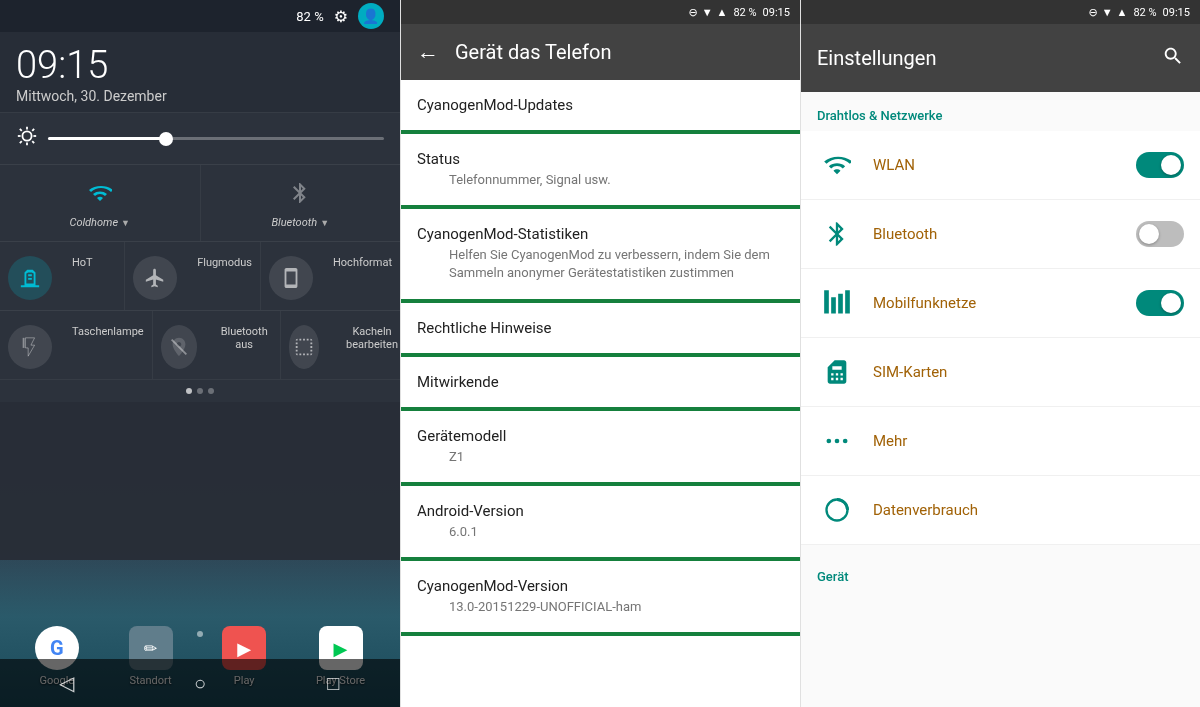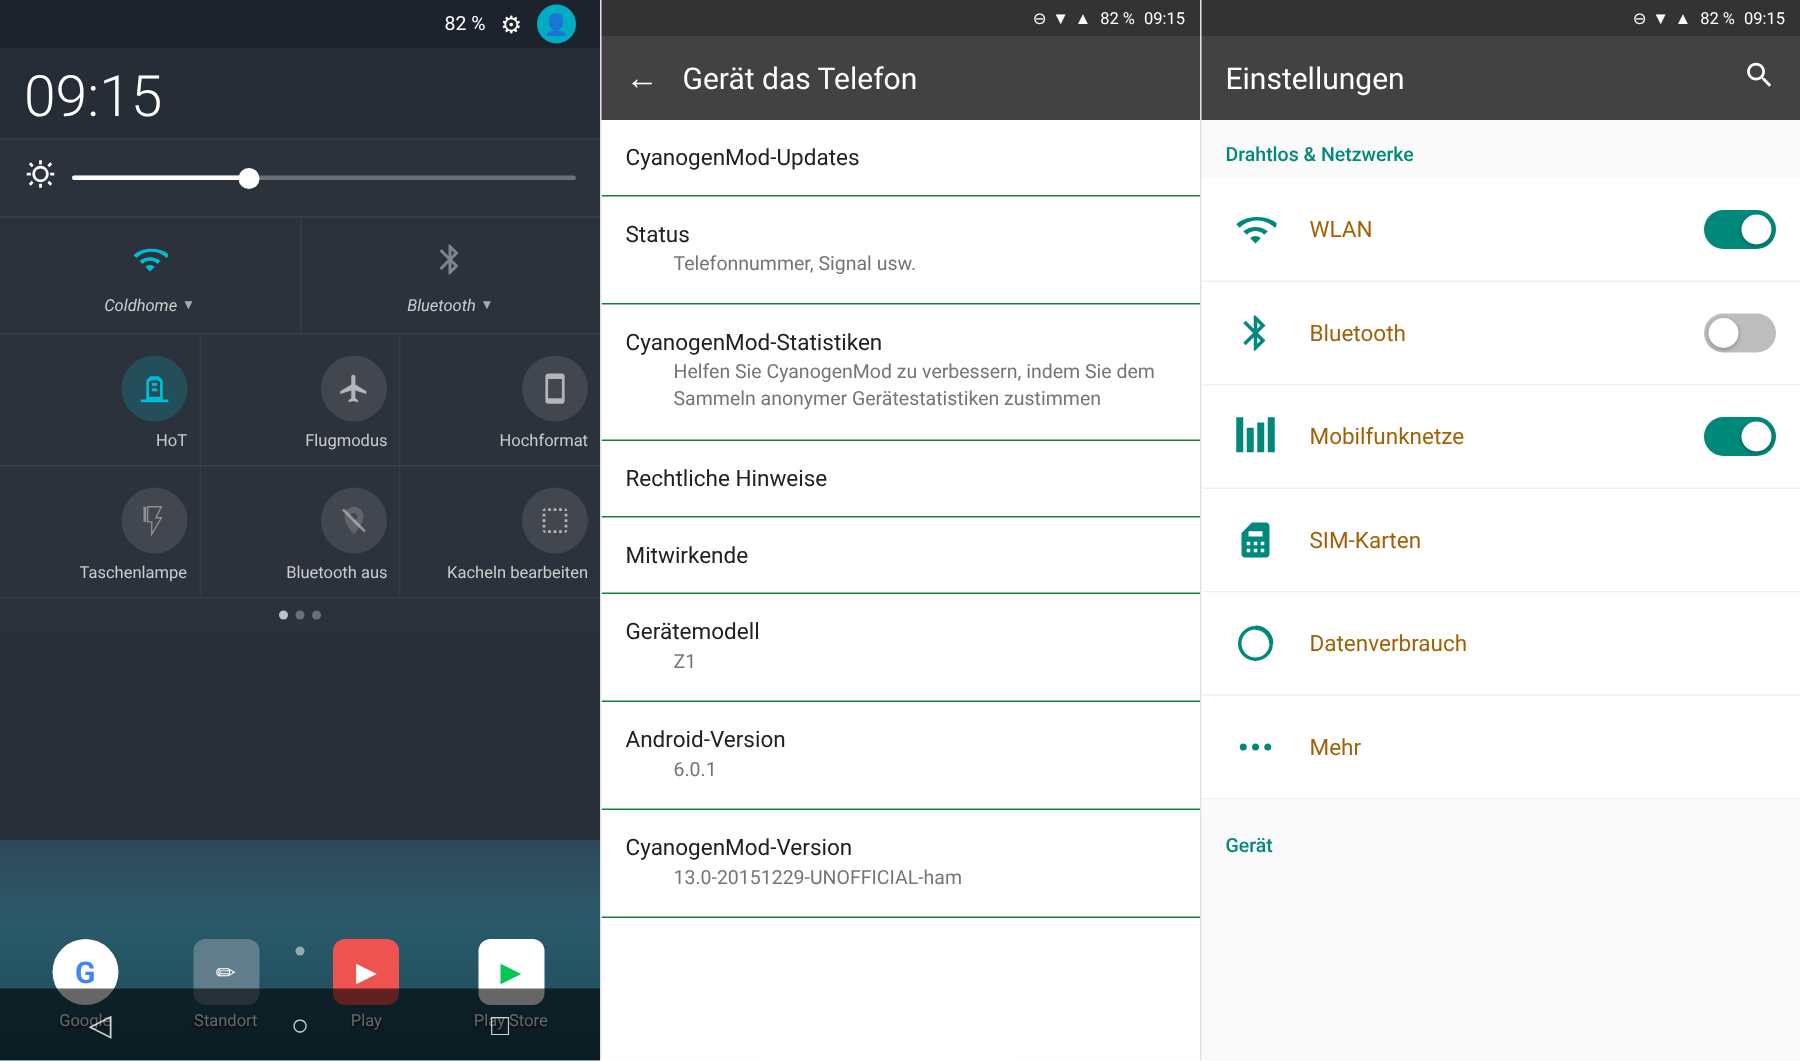--- a/index.html
+++ b/index.html
@@ -180,25 +180,24 @@
     
     .action-tiles {
       display: flex;
       background: rgba(45, 50, 60, 0.98);
       border-top: 1px solid rgba(255,255,255,0.07);
     }
 
     .action-tile {
       flex: 1;
       display: flex;
-      flex-direction: column;
-      align-items: flex-end;
+      align-items: flex-start;
       padding: 14px 8px 10px;
       border-right: 1px solid rgba(255,255,255,0.05);
-      gap: 6px;
+      gap: 20px;
     }
 
     .action-tile:last-child { border-right: none; }
 
     .action-icon {
       width: 44px;
       height: 44px;
       border-radius: 50%;
       background: rgba(255,255,255,0.1);
       display: flex;
@@ -377,21 +376,21 @@
     }
 
     .menu-list {
       flex: 1;
       overflow-y: auto;
       background: #fff;
     }
 
     .menu-item {
       padding: 16px 16px;
-      border-bottom: 1px solid #15803d;
+      border-bottom: 4px solid #15803d;
       cursor: pointer;
     }
 
     .menu-item-title {
       font-size: 15px;
       color: #212121;
       font-weight: 400;
     }
 
     .menu-item-subtitle {
@@ -406,21 +405,21 @@
     #right-panel {
       flex: 1;
       height: 707px;
       background: #fafafa;
       display: flex;
       flex-direction: column;
       border-left: 1px solid #e0e0e0;
     }
 
     .right-toolbar {
-      height: 56px;
+      height: 68px;
       background: #424242;
       display: flex;
       align-items: center;
       padding: 0 16px;
       gap: 16px;
     }
 
     .right-title {
       color: #fff;
       font-size: 20px;
@@ -518,20 +517,21 @@
   <div class="notification-shade">
 
     <div class="status-bar-left">
       <span class="battery-text">82 %</span>
       <span class="status-icon">⚙</span>
       <div class="avatar-circle">👤</div>
     </div>
 
     <div class="time-section">
       <div class="time-display">09:15</div>
+      <div class="date-display">Mittwoch, 30. Dezember</div>
     </div>
 
     <div class="brightness-row">
       <div class="brightness-icon">
         <svg width="22" height="22" viewBox="0 0 24 24" fill="none">
           <circle cx="12" cy="12" r="5" stroke="#fff" stroke-width="2"></circle>
           <line x1="12" y1="2" x2="12" y2="5" stroke="#fff" stroke-width="2"></line>
           <line x1="12" y1="19" x2="12" y2="22" stroke="#fff" stroke-width="2"></line>
           <line x1="2" y1="12" x2="5" y2="12" stroke="#fff" stroke-width="2"></line>
           <line x1="19" y1="12" x2="22" y2="12" stroke="#fff" stroke-width="2"></line>
@@ -783,35 +783,35 @@
       <div class="settings-item-icon">
         <svg viewBox="0 0 24 24" fill="#00897b">
           <path d="M19.99 4c0-1.1-.89-2-1.99-2h-8L4 8v12c0 1.1.9 2 2 2h12.01c1.1 0 1.99-.9 1.99-2l-.01-16zM9 19H7v-2h2v2zm0-4H7v-2h2v2zm4 4h-2v-2h2v2zm0-4h-2v-2h2v2zm4 4h-2v-2h2v2zm0-4h-2v-2h2v2zm-1-5H8V7h8v3z"></path>
         </svg>
       </div>
       <span class="settings-item-label">SIM-Karten</span>
     </div>
 
     <div class="settings-item">
       <div class="settings-item-icon">
-        <svg viewBox="0 0 24 24" fill="none" stroke="#00897b" stroke-width="2">
-          <circle cx="12" cy="12" r="9" fill="none"></circle>
-          <path d="M12 3 A9 9 0 0 1 21 12" stroke="#00897b" stroke-width="2.5" fill="none"></path>
-        </svg>
-      </div>
-      <span class="settings-item-label">Datenverbrauch</span>
-    </div>
-
-    <div class="settings-item">
-      <div class="settings-item-icon">
         <svg viewBox="0 0 24 24" fill="#00897b">
           <circle cx="5" cy="12" r="2"></circle>
           <circle cx="12" cy="12" r="2"></circle>
           <circle cx="19" cy="12" r="2"></circle>
         </svg>
       </div>
       <span class="settings-item-label">Mehr</span>
     </div>
 
+    <div class="settings-item">
+      <div class="settings-item-icon">
+        <svg viewBox="0 0 24 24" fill="none" stroke="#00897b" stroke-width="2">
+          <circle cx="12" cy="12" r="9" fill="none"></circle>
+          <path d="M12 3 A9 9 0 0 1 21 12" stroke="#00897b" stroke-width="2.5" fill="none"></path>
+        </svg>
+      </div>
+      <span class="settings-item-label">Datenverbrauch</span>
+    </div>
+
     <div class="settings-section-gap"></div>
     <div class="settings-section-header">Gerät</div>
   </div>
 </div>
 
 </body></html>

